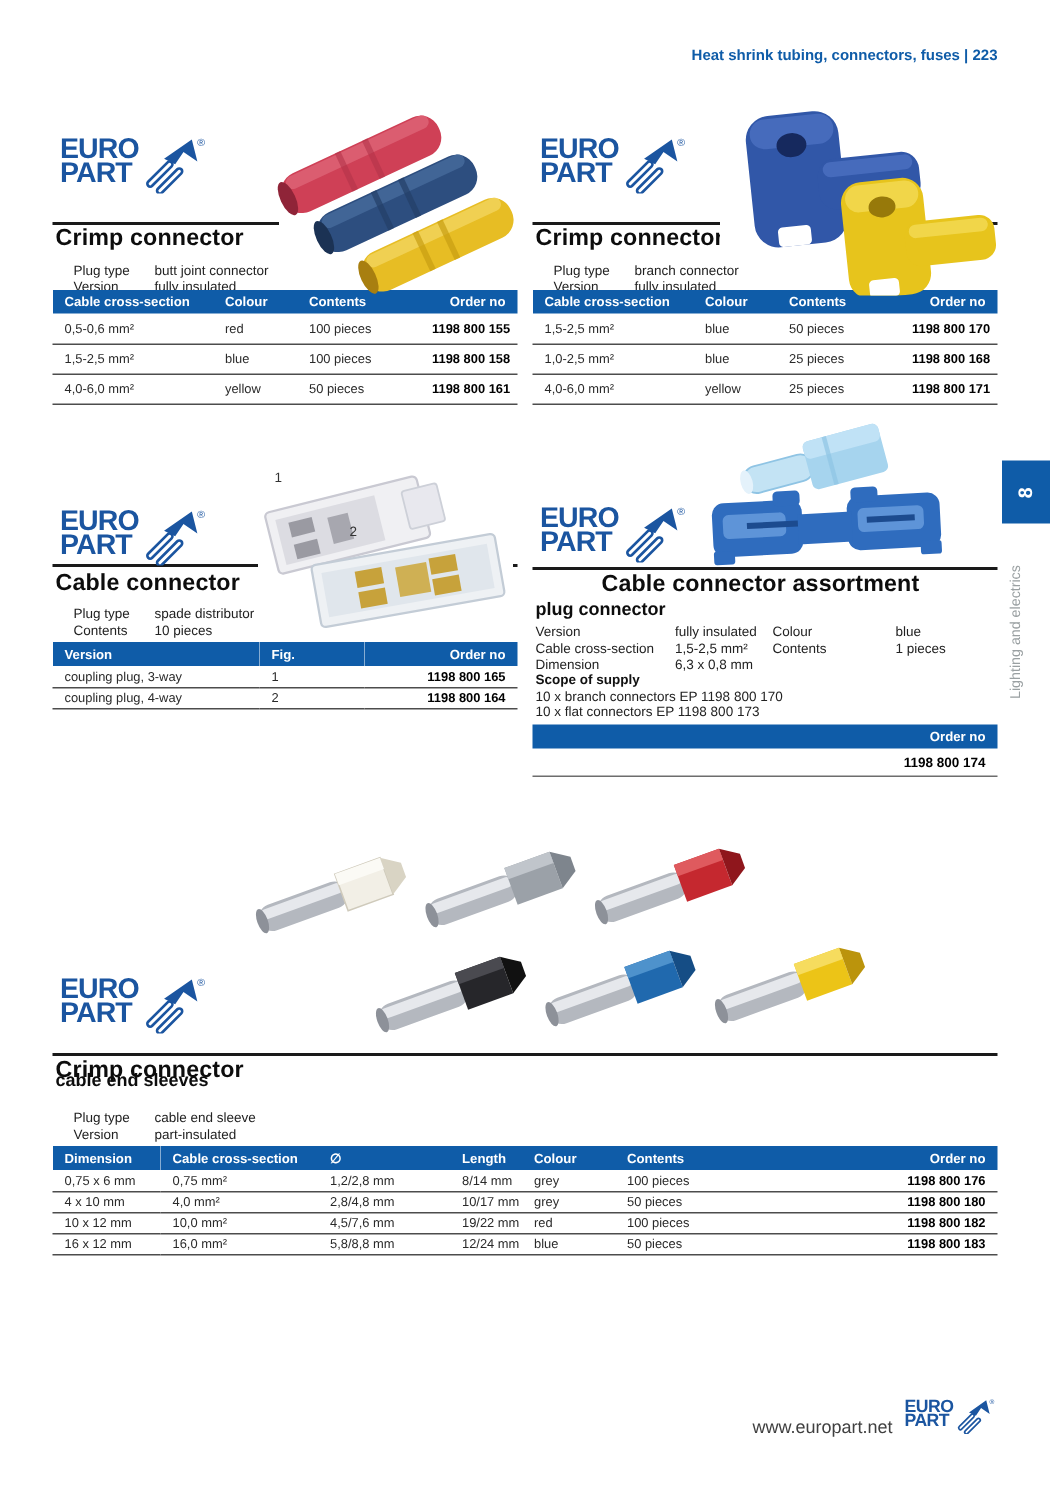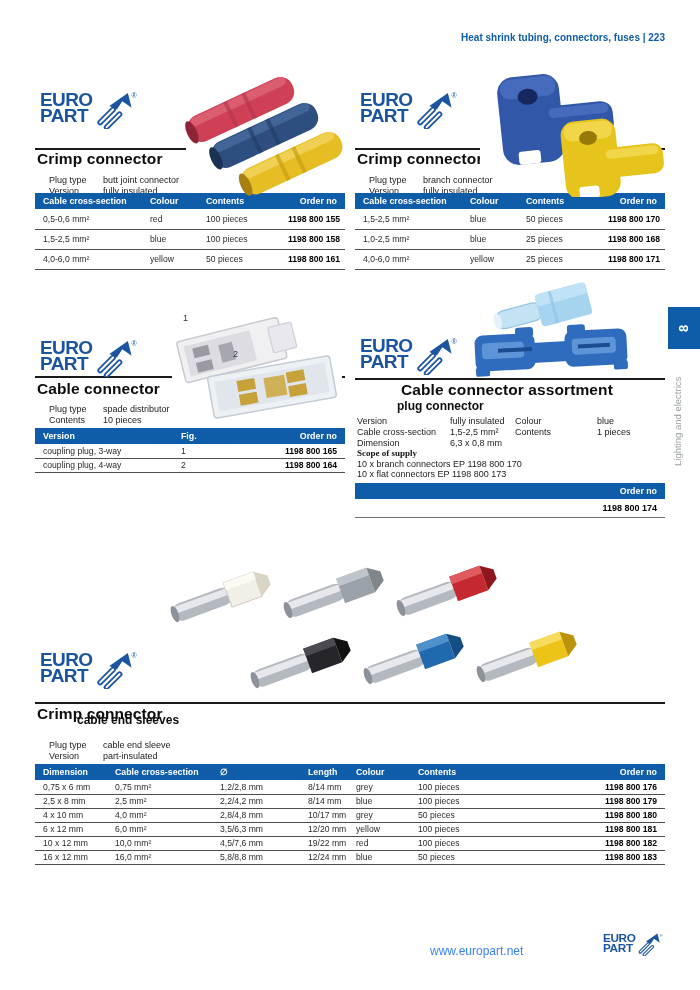--- a/index.html
+++ b/index.html
@@ -5,59 +5,59 @@
   :root{ --blue:#0f5ca8; --logoblue:#1b55a0; --ink:#1c1c1c; }
   *{box-sizing:border-box;}
   body{margin:0;background:#ffffff;}
   .page{position:relative;width:700px;height:990px;background:#fff;overflow:hidden;
         font-family:"Liberation Sans",sans-serif;color:var(--ink);}
   .pheader{position:absolute;top:32px;right:35px;font-size:10px;font-weight:bold;color:var(--blue);}
   .blk{position:absolute;}
   .rule{position:absolute;height:2px;background:#1a1a1a;z-index:1;}
   .prod{position:absolute;z-index:3;}
   .blk-title{position:absolute;font-size:15.5px;font-weight:bold;color:#0d0d0d;letter-spacing:0.1px;z-index:2;}
-  .blk-sub{position:absolute;font-size:12px;font-weight:bold;color:#0d0d0d;z-index:2;margin-left:40px;}
+  .blk-sub{position:absolute;font-size:12px;font-weight:bold;color:#0d0d0d;z-index:2;}
   .specs{position:absolute;font-size:9px;color:#222;line-height:11px;z-index:2;}
   .spec-l{display:inline-block;width:54px;margin-left:12px;}
   .spec-l2{display:inline-block;width:93px;}
   .spec-l3{display:inline-block;width:82px;}
   .figlab{position:absolute;font-size:9px;color:#333;z-index:4;}
   
   .tbl{position:absolute;border-collapse:collapse;table-layout:fixed;z-index:2;}
   .tbl th{background:var(--blue);color:#fff;font-weight:bold;font-size:8.8px;text-align:left;
           padding:0 0 0 8px;height:16px;overflow:hidden;white-space:nowrap;}
   .tbl th:last-child{text-align:right;padding-right:8px;}
   .tbl td{font-size:8.6px;color:#2a2a2a;border-bottom:1.2px solid #4d4d4d;
           padding:0 0 0 8px;height:20px;overflow:hidden;white-space:nowrap;}
   .tbl td:last-child{text-align:right;font-weight:bold;color:#000;padding-right:8px;}
   .tbl-c td{height:14px;}
   .tbl-big td{height:14px;}
   
   .obar{position:absolute;background:var(--blue);color:#fff;font-size:8.8px;font-weight:bold;
         text-align:right;padding-right:8px;height:16px;line-height:16px;z-index:2;}
   .ono{position:absolute;font-size:9px;font-weight:bold;color:#000;text-align:right;padding-right:8px;z-index:2;}
   .thinrule{position:absolute;height:1px;background:#6d6d6d;z-index:2;}
-  .scope-t{position:absolute;font-size:9px;font-weight:bold;color:#111;z-index:2;font-family:Liberation Serif, serif;}
+  .scope-t{position:absolute;font-size:9px;font-weight:bold;color:#111;z-index:2;}
   .scope-l{position:absolute;font-size:9px;color:#222;line-height:10.5px;z-index:2;}
   
   .eplogo{position:absolute;display:flex;align-items:flex-start;z-index:2;}
   .ep-txt{display:flex;flex-direction:column;font-weight:bold;font-size:19px;line-height:0.83;
           color:var(--logoblue);letter-spacing:-0.6px;}
   .ep-mark{width:40px;height:37px;margin-left:1px;}
   .ep-reg{font-size:7px;color:var(--logoblue);margin-left:-2px;}
   .eplogo.small{transform:scale(0.62);transform-origin:top left;}
   
   .tab-box{position:absolute;left:668px;top:307px;width:32px;height:42px;background:var(--blue);
            display:flex;align-items:center;justify-content:center;z-index:5;}
   .tab-box span{color:#fff;font-size:13px;font-weight:bold;transform:rotate(-90deg);}
   .tab-label{position:absolute;left:672px;top:466px;width:118px;font-size:9.5px;color:#9aa0a2;
              transform:rotate(-90deg);transform-origin:0 0;white-space:nowrap;z-index:5;}
   
-  .f-url{position:absolute;left:430px;top:944px;width:165px;text-align:left;
-         font-size:12px;color:#3b82f6;z-index:2;text-decoration:none;}
+  .f-url{position:absolute;left:430px;top:944px;width:165px;text-align:right;
+         font-size:12px;color:#404040;z-index:2;text-decoration:none;}
 </style>
 </head>
 <body>
 
 <div class="page">
 
   <div class="pheader">Heat shrink tubing, connectors, fuses | 223</div>
 
   <div class="blk" style="left:35px;top:62px;width:310px;height:215px;">
     <div class="eplogo" style="left:5px;top:30px;">
@@ -470,45 +470,27 @@
           <tr>
             <td>0,75 x 6 mm</td>
             <td>0,75 mm²</td>
             <td>1,2/2,8 mm</td>
             <td>8/14 mm</td>
             <td>grey</td>
             <td>100 pieces</td>
             <td>1198 800 176</td>
           </tr>
           <tr>
-            <td>2,5 x 8 mm</td>
-            <td>2,5 mm²</td>
-            <td>2,2/4,2 mm</td>
-            <td>8/14 mm</td>
-            <td>blue</td>
-            <td>100 pieces</td>
-            <td>1198 800 179</td>
-          </tr>
-          <tr>
             <td>4 x 10 mm</td>
             <td>4,0 mm²</td>
             <td>2,8/4,8 mm</td>
             <td>10/17 mm</td>
             <td>grey</td>
             <td>50 pieces</td>
             <td>1198 800 180</td>
-          </tr>
-          <tr>
-            <td>6 x 12 mm</td>
-            <td>6,0 mm²</td>
-            <td>3,5/6,3 mm</td>
-            <td>12/20 mm</td>
-            <td>yellow</td>
-            <td>100 pieces</td>
-            <td>1198 800 181</td>
           </tr>
           <tr>
             <td>10 x 12 mm</td>
             <td>10,0 mm²</td>
             <td>4,5/7,6 mm</td>
             <td>19/22 mm</td>
             <td>red</td>
             <td>100 pieces</td>
             <td>1198 800 182</td>
           </tr>

